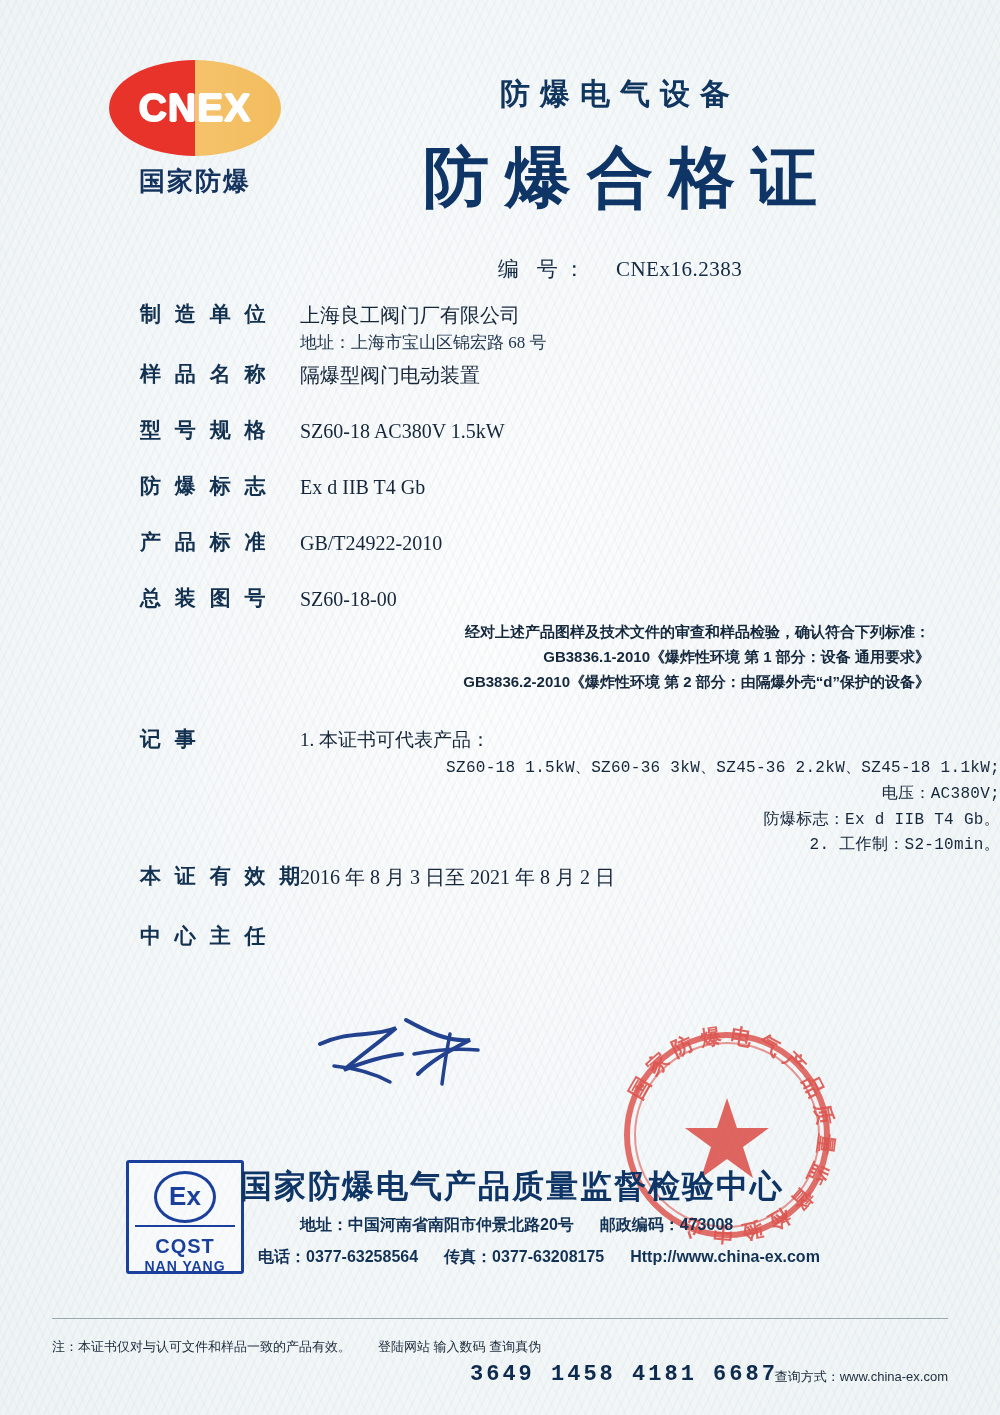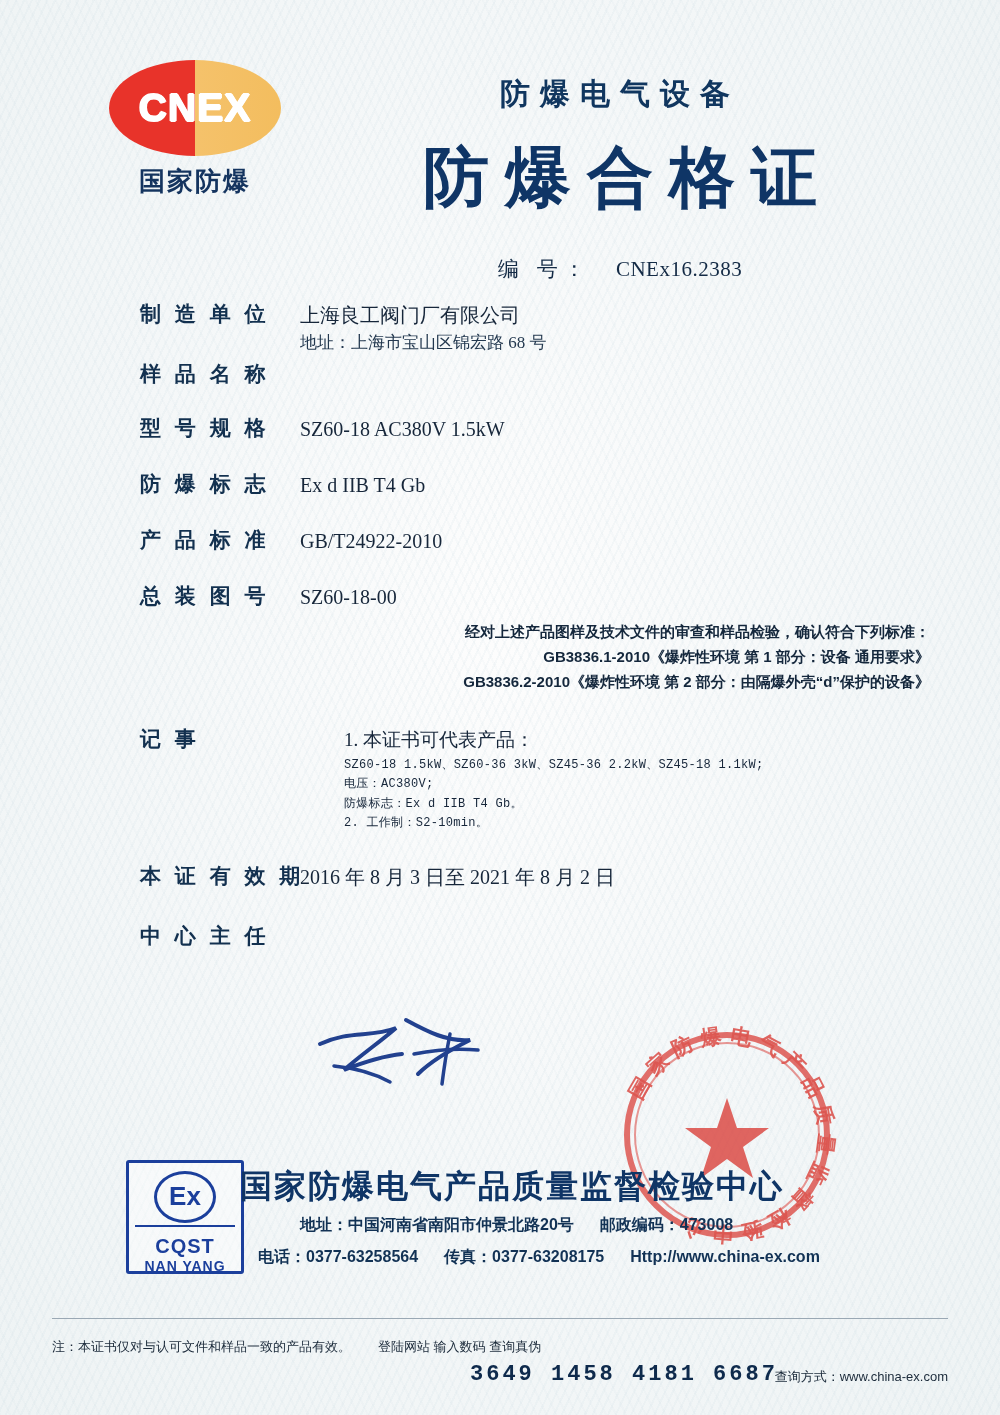--- a/index.html
+++ b/index.html
@@ -173,33 +173,33 @@
   .standards .ln { white-space: nowrap; }
   .standards .ln.reg { font-weight: bold; }
 
   
   .notes-row {
     position: absolute;
     top: 725px;
     left: 0;
     width: 1000px;
     display: flex;
-    gap: 44px;
   }
   .notes-body {
     flex: 1;
     font-size: 19px;
     line-height: 1.62;
     color: #16263a;
     font-family: "Liberation Serif", serif;
   }
   .notes-body .mono {
     font-family: "Liberation Mono", monospace;
-    font-size: 12px;
+    font-size: 16px;
     letter-spacing: 0.3px;
+    text-align: right;
   }
 
   
   .dates {
     position: absolute;
     top: 862px;
     left: 0;
     width: 1000px;
   }
   .dates .row { margin-bottom: 30px; }
@@ -375,20 +375,21 @@
       <div class="row tight">
         <div class="lbl">制 造 单 位</div>
         <div class="val">
           <div>上海良工阀门厂有限公司</div>
           <div class="sub">地址：上海市宝山区锦宏路 68 号</div>
         </div>
       </div>
 
       <div class="row gap-lg">
         <div class="lbl">样 品 名 称</div>
+        <div class="val">隔爆型阀门电动装置</div>
       </div>
 
       <div class="row gap-lg">
         <div class="lbl">型 号 规 格</div>
         <div class="val">SZ60-18   AC380V   1.5kW</div>
       </div>
 
       <div class="row gap-lg">
         <div class="lbl">防 爆 标 志</div>
         <div class="val">Ex d IIB T4 Gb</div>

